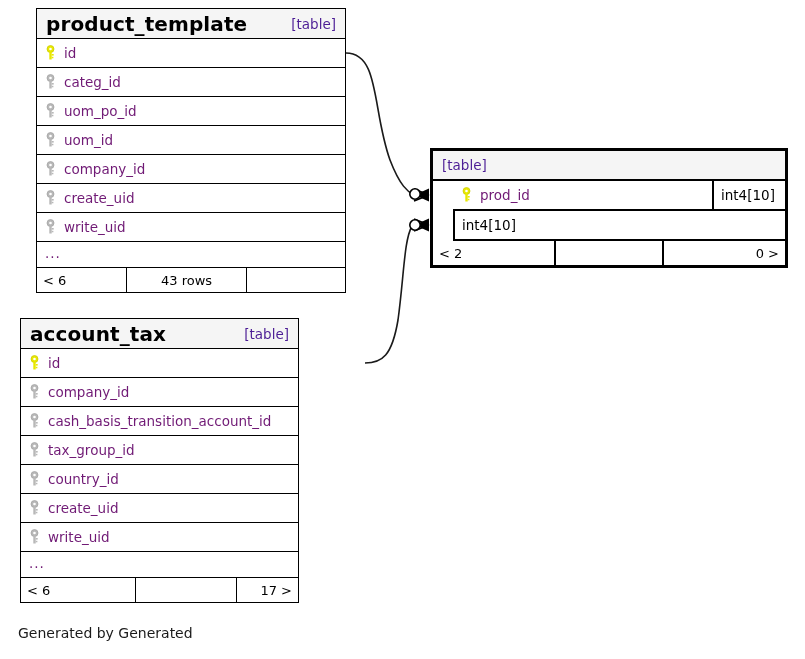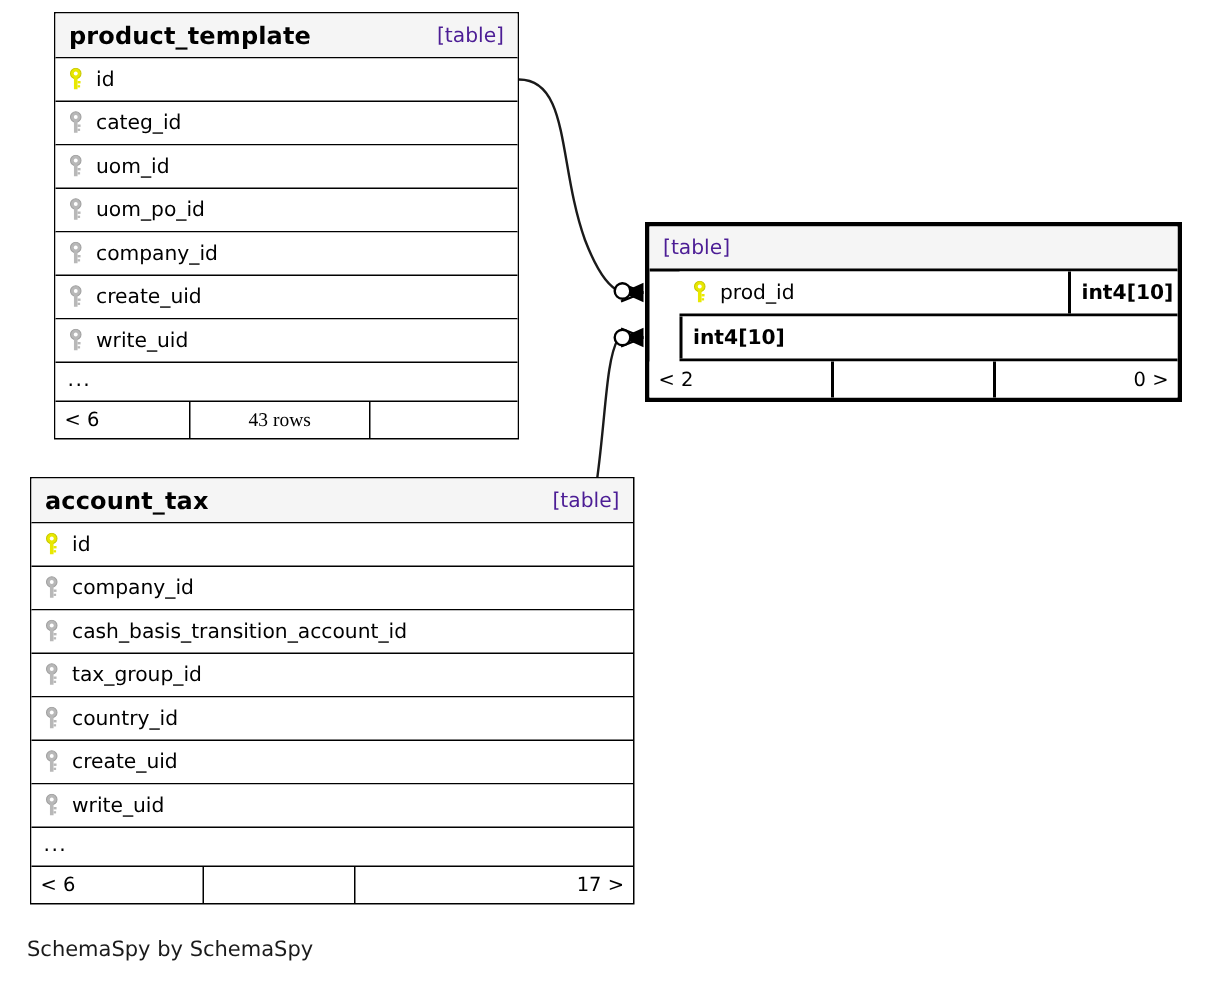--- a/index.html
+++ b/index.html
@@ -49,21 +49,21 @@
     border-bottom: 1px solid #000000;
     box-sizing: border-box;
     padding: 0 9px;
     height: 30px;
   }
   .thick .tbl-header {
     border-bottom: 2px solid #000000;
   }
   .tbl-title {
     font-weight: bold;
-    font-size: 16px;
+    font-size: 20px;
     color: #000000;
     letter-spacing: 0.1px;
   }
   .tbl-tag {
     font-size: 13.5px;
     color: #4c1d95;
   }
 
   .row {
     display: flex;
@@ -83,34 +83,33 @@
   .row-name {
     display: flex;
     align-items: center;
     flex: 1 1 auto;
     padding-left: 8px;
     min-width: 0;
     overflow: hidden;
   }
   .col-label {
     font-size: 13.5px;
-    color: #000000;
+    color: #701a75;
     white-space: nowrap;
   }
   .row-type {
     flex: 0 0 auto;
     border-left: 1px solid #000000;
     box-sizing: border-box;
     padding: 0 7px;
     height: 100%;
     display: flex;
     align-items: center;
     font-size: 13.5px;
     color: #000000;
-    font-weight: bold;
   }
   .thick .row-type {
     border-left: 2px solid #000000;
   }
 
   
   .key-icon {
     width: 11px;
     height: 16px;
     margin-right: 8px;
@@ -151,21 +150,20 @@
     padding: 0 6px;
     height: 100%;
   }
   .foot-left {
     justify-content: flex-start;
     border-right: 1px solid #000000;
   }
   .foot-mid {
     justify-content: center;
     border-right: 1px solid #000000;
-    font-family: Liberation Serif, serif;
   }
   .foot-right {
     justify-content: flex-end;
   }
   .thick .foot-left, .thick .foot-mid {
     border-right: 2px solid #000000;
   }
 
   
   #tbl-product-template {
@@ -174,21 +172,21 @@
     width: 310px;
   }
   #tbl-product-supplier-taxes-rel {
     left: 430px;
     top: 148px;
     width: 358px;
   }
   #tbl-account-tax {
     left: 20px;
     top: 318px;
-    width: 403px;
+    width: 279px;
   }
 
   
   #tbl-product-template .foot-left  { width: 90px; }
   #tbl-product-template .foot-mid   { width: 120px; }
   #tbl-product-template .foot-right { flex: 1 1 auto; }
 
   #tbl-account-tax .foot-left  { width: 115px; }
   #tbl-account-tax .foot-mid   { width: 101px; }
   #tbl-account-tax .foot-right { flex: 1 1 auto; }
@@ -268,34 +266,34 @@
 
     <div class="row">
       <span class="row-name">
         <svg class="key-icon" viewBox="0 0 11 16">
           <circle cx="5.5" cy="4" r="3.5" fill="#b8b8b8" stroke="#a0a0a0" stroke-width="0.7"></circle>
           <circle cx="5.5" cy="4" r="1.3" fill="#ffffff"></circle>
           <rect x="4.3" y="6.5" width="2.4" height="8" fill="#b8b8b8"></rect>
           <rect x="6.7" y="9" width="2" height="1.6" fill="#b8b8b8"></rect>
           <rect x="6.7" y="11.8" width="1.7" height="1.5" fill="#b8b8b8"></rect>
         </svg>
+        <span class="col-label">uom_po_id</span>
+      </span>
+    </div>
+
+    <div class="row">
+      <span class="row-name">
+        <svg class="key-icon" viewBox="0 0 11 16">
+          <circle cx="5.5" cy="4" r="3.5" fill="#b8b8b8" stroke="#a0a0a0" stroke-width="0.7"></circle>
+          <circle cx="5.5" cy="4" r="1.3" fill="#ffffff"></circle>
+          <rect x="4.3" y="6.5" width="2.4" height="8" fill="#b8b8b8"></rect>
+          <rect x="6.7" y="9" width="2" height="1.6" fill="#b8b8b8"></rect>
+          <rect x="6.7" y="11.8" width="1.7" height="1.5" fill="#b8b8b8"></rect>
+        </svg>
         <span class="col-label">uom_id</span>
-      </span>
-    </div>
-
-    <div class="row">
-      <span class="row-name">
-        <svg class="key-icon" viewBox="0 0 11 16">
-          <circle cx="5.5" cy="4" r="3.5" fill="#b8b8b8" stroke="#a0a0a0" stroke-width="0.7"></circle>
-          <circle cx="5.5" cy="4" r="1.3" fill="#ffffff"></circle>
-          <rect x="4.3" y="6.5" width="2.4" height="8" fill="#b8b8b8"></rect>
-          <rect x="6.7" y="9" width="2" height="1.6" fill="#b8b8b8"></rect>
-          <rect x="6.7" y="11.8" width="1.7" height="1.5" fill="#b8b8b8"></rect>
-        </svg>
-        <span class="col-label">uom_po_id</span>
       </span>
     </div>
 
     <div class="row">
       <span class="row-name">
         <svg class="key-icon" viewBox="0 0 11 16">
           <circle cx="5.5" cy="4" r="3.5" fill="#b8b8b8" stroke="#a0a0a0" stroke-width="0.7"></circle>
           <circle cx="5.5" cy="4" r="1.3" fill="#ffffff"></circle>
           <rect x="4.3" y="6.5" width="2.4" height="8" fill="#b8b8b8"></rect>
           <rect x="6.7" y="9" width="2" height="1.6" fill="#b8b8b8"></rect>
@@ -474,15 +472,15 @@
       <span class="col-label">...</span>
     </div>
 
     <div class="tbl-footer">
       <div class="foot-cell foot-left">&lt; 6</div>
       <div class="foot-cell foot-mid"></div>
       <div class="foot-cell foot-right">17 &gt;</div>
     </div>
   </div>
 
-  <div class="caption">SchemaSpy by SchemaSpy</div>
+  <div class="caption">Generated by Generated</div>
 
 </div>
 
 </body></html>

